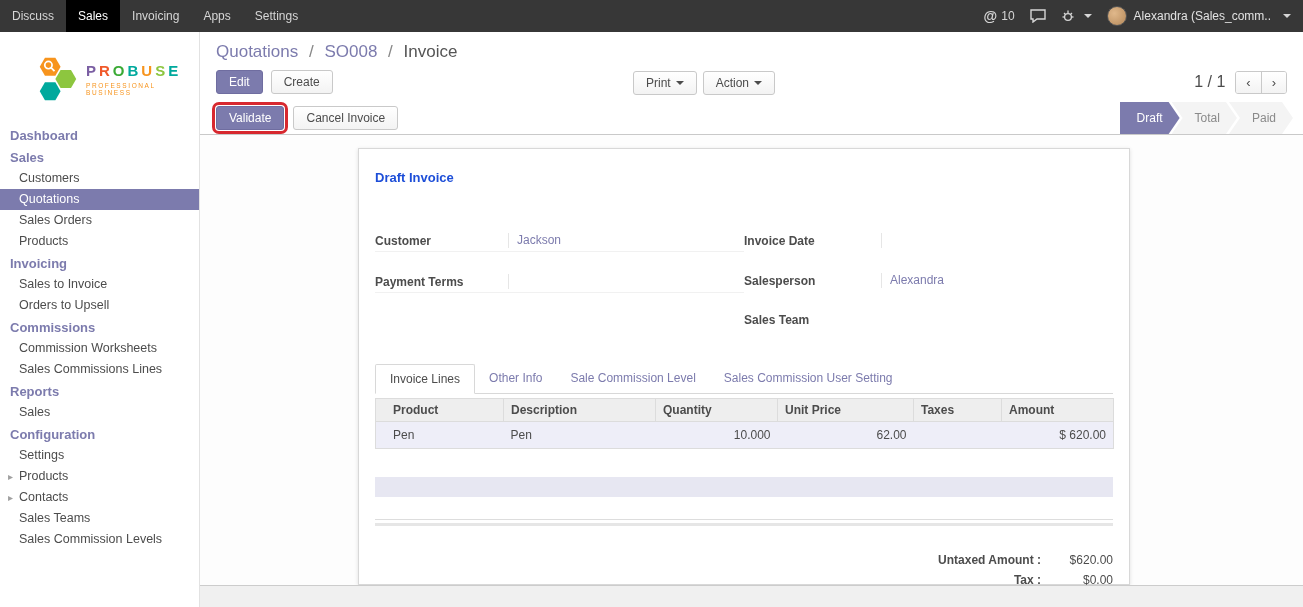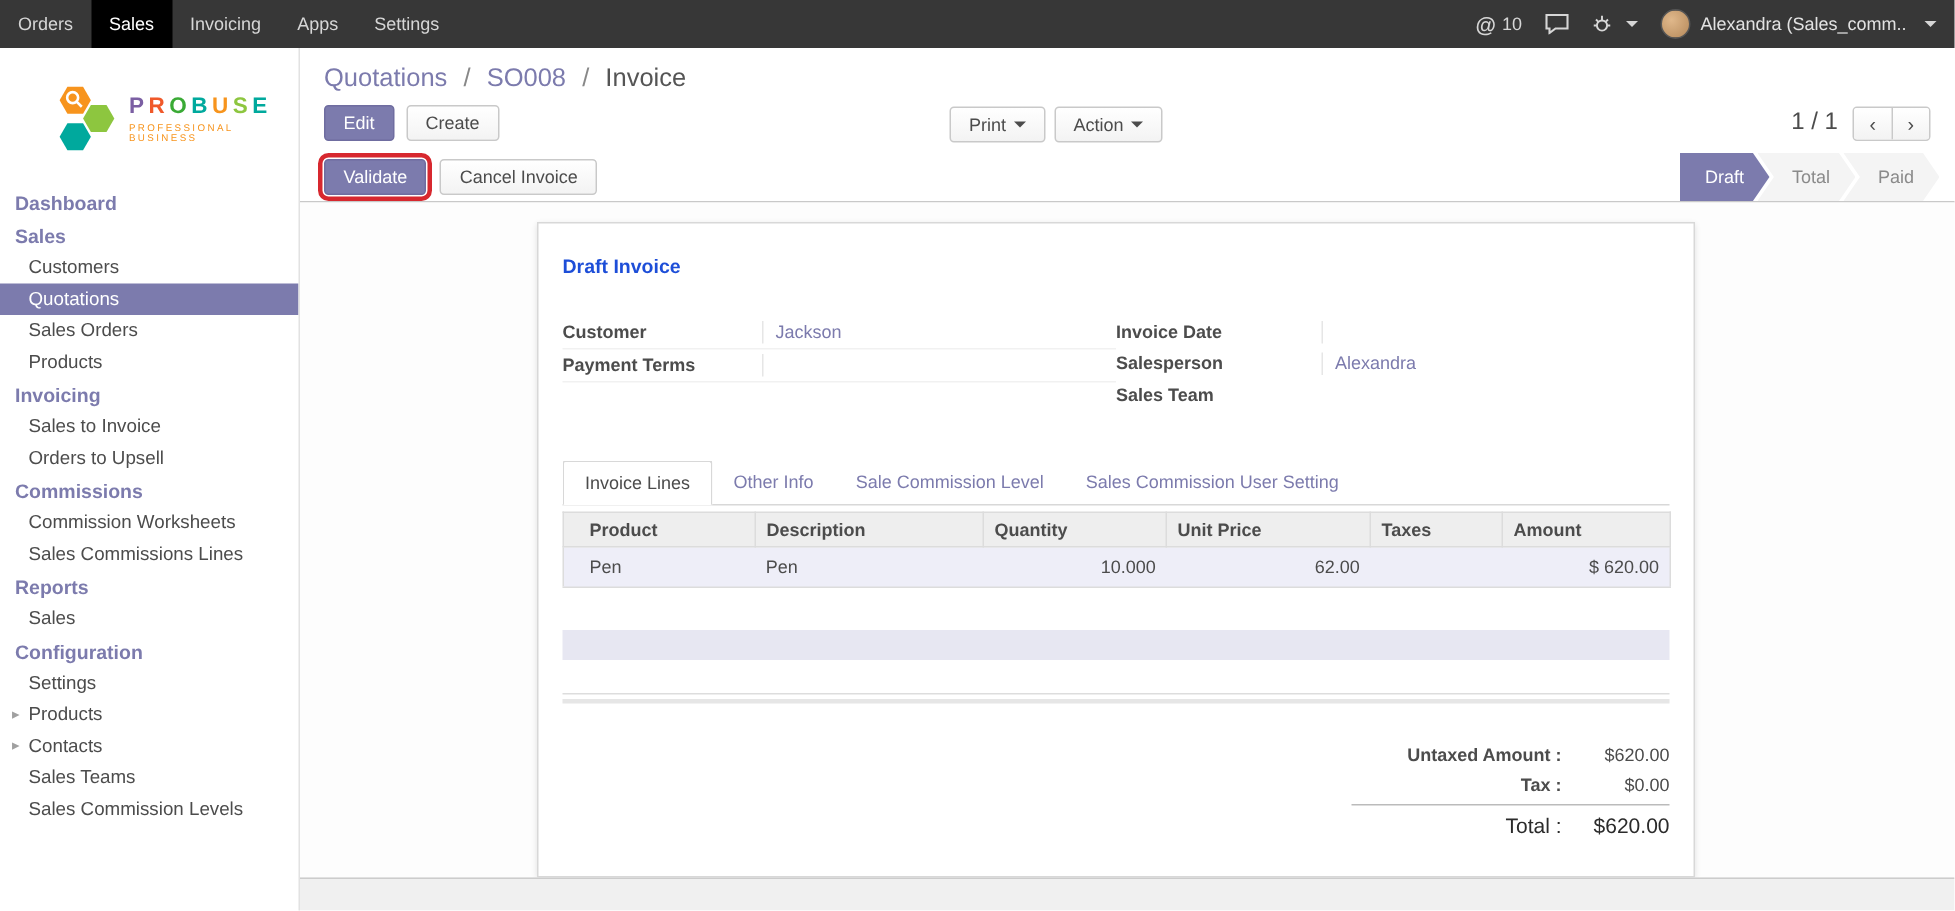--- a/index.html
+++ b/index.html
@@ -76,21 +76,21 @@
   .footer-strip { position:absolute; left:0; right:0; bottom:0; height:22px;
     background:#f0f0f0; border-top:1px solid #cccccc; }
 
   
   .sheet { width:772px; height:437px; margin:13px 0 0 158px; background:#fff;
     border:1px solid #d8d8d8; box-shadow:0 1px 4px rgba(0,0,0,.12); padding:16px; position:relative; }
   .sheet-title { font-size:13px; font-weight:bold; color:#1d4ed8; margin:5px 0 26px 0; }
 
   .field-groups { display:flex; }
   .fgroup { width:50%; font-size:12px; }
-  .frow { display:flex; align-items:flex-start; padding:3px 0; min-height:20px; }
+  .frow { display:flex; align-items:center; padding:3px 0; min-height:20px;margin-top:19px; }
   .fgroup.left .frow { border-bottom:1px solid #f1f1f1; }
   .flabel { width:133px; font-weight:bold; color:#4c4c4c; }
   .fvalue { flex:1; color:#7c7bad; border-left:1px solid #e6e6e6; padding-left:8px; min-height:15px; cursor:pointer; }
   .fgroup.right .flabel { width:137px; }
 
   .tabs { display:flex; border-bottom:1px solid #d8d8d8; margin-top:34px; }
   .tab { padding:7px 14px; font-size:12px; color:#7c7bad; cursor:pointer; margin-bottom:-1px; }
   .tab.active { color:#4c4c4c; background:#fff; border:1px solid #d8d8d8; border-bottom:1px solid #fff;
     border-radius:2px 2px 0 0; }
 
@@ -111,21 +111,21 @@
   .tlabel { flex:1; text-align:right; font-weight:bold; color:#4c4c4c; }
   .tvalue { width:72px; text-align:right; color:#4c4c4c; }
   .trow.total { border-top:1px solid #bbb; margin-top:3px; padding-top:5px; }
   .trow.total .tlabel, .trow.total .tvalue { font-size:14px; font-weight:normal; color:#2b2b2b; }
 </style>
 </head>
 <body>
 
 <header class="topbar">
   <nav class="topbar-menus">
-    <div class="menu-item">Orders</div>
+    <div class="menu-item">Discuss</div>
     <div class="menu-item active">Sales</div>
     <div class="menu-item">Invoicing</div>
     <div class="menu-item">Apps</div>
     <div class="menu-item">Settings</div>
   </nav>
   <div class="topbar-right">
     <div class="mention">
       <span class="at-icon">@</span>
       <span>10</span>
     </div>

